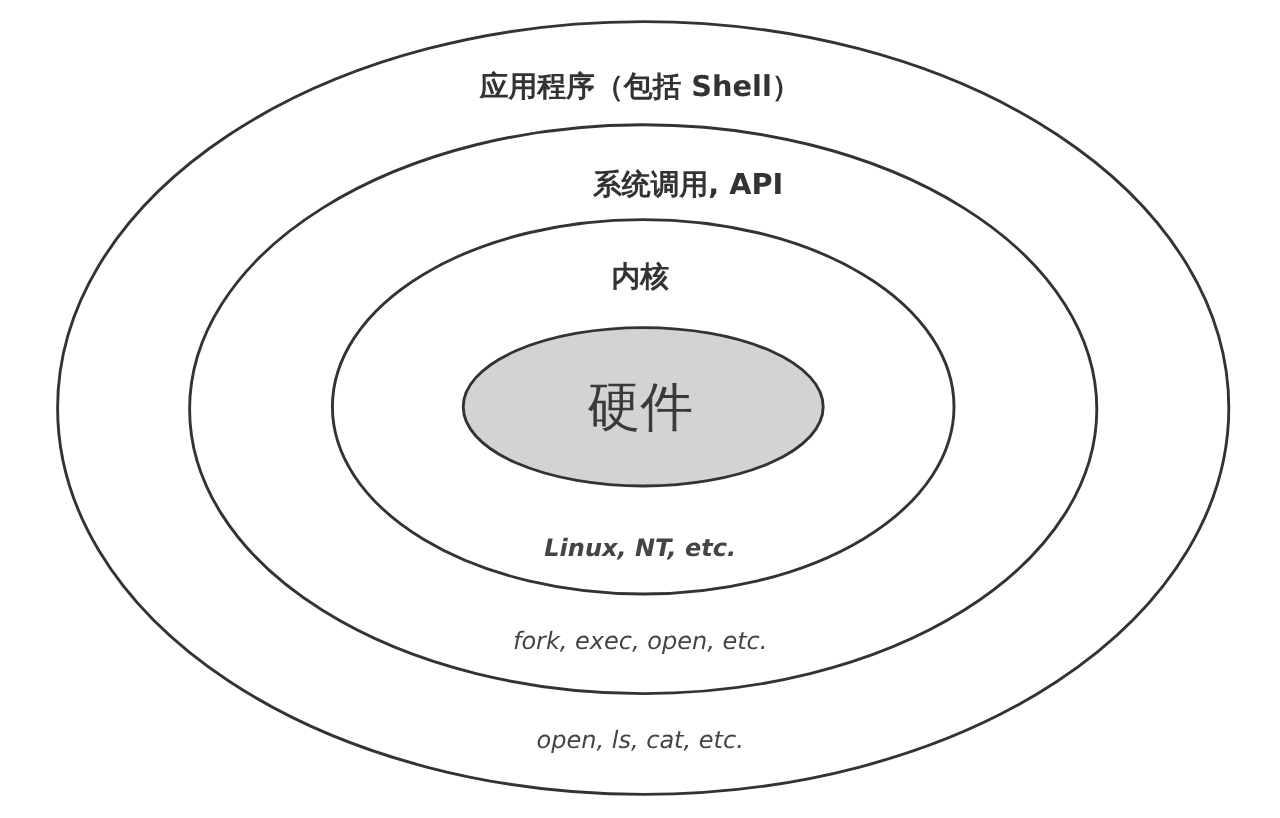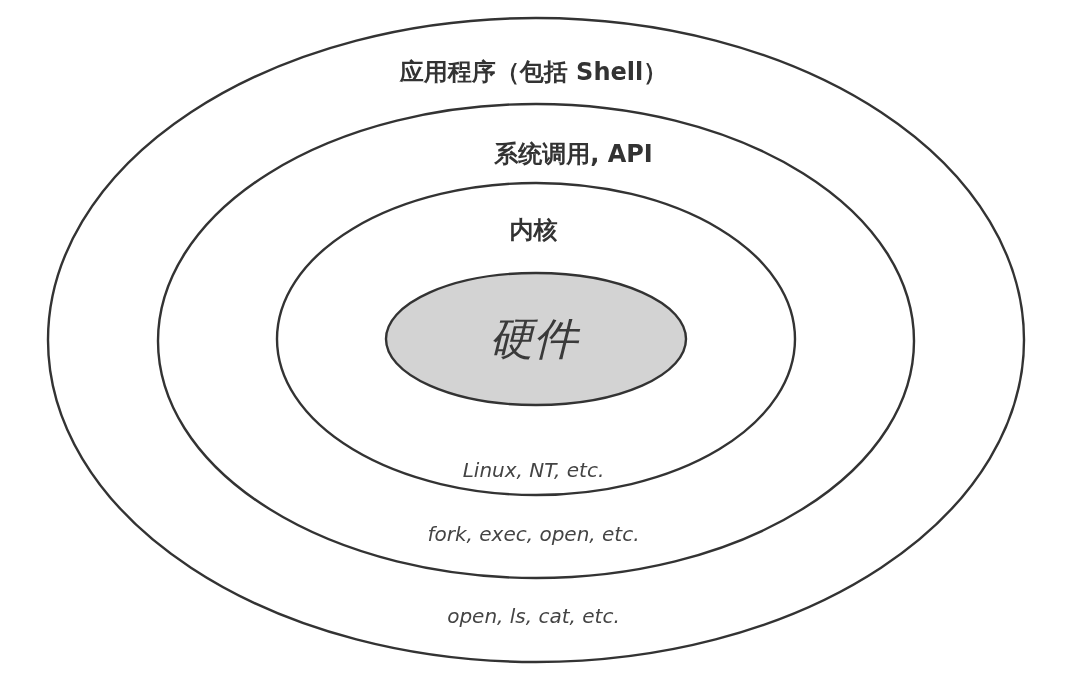--- a/index.html
+++ b/index.html
@@ -59,17 +59,17 @@
 <svg id="diagram" viewBox="0 0 1067 682" xmlns="http://www.w3.org/2000/svg">
   <ellipse class="ring" cx="536" cy="340" rx="488" ry="322"></ellipse>
   <ellipse class="ring" cx="536" cy="341" rx="378" ry="237"></ellipse>
   <ellipse class="ring" cx="536" cy="339" rx="259" ry="156"></ellipse>
   <ellipse class="core" cx="536" cy="339" rx="150" ry="66"></ellipse>
 </svg>
 
 <div class="label title" style="top: 56px;">应用程序（包括 Shell）</div>
 <div class="label title" style="top: 138px; margin-left: 40px;">系统调用, API</div>
 <div class="label title" style="top: 214px;">内核</div>
-<div class="label core-label" style="top: 310px; font-style: italic;">硬件</div>
+<div class="label core-label" style="top: 310px;">硬件</div>
 
-<div class="label example" style="top: 458px;">Linux, NT, etc.</div>
+<div class="label example" style="top: 444px; font-weight: bold;">Linux, NT, etc.</div>
 <div class="label example" style="top: 522px;">fork, exec, open, etc.</div>
 <div class="label example" style="top: 604px;">open, ls, cat, etc.</div>
 
 </body></html>

